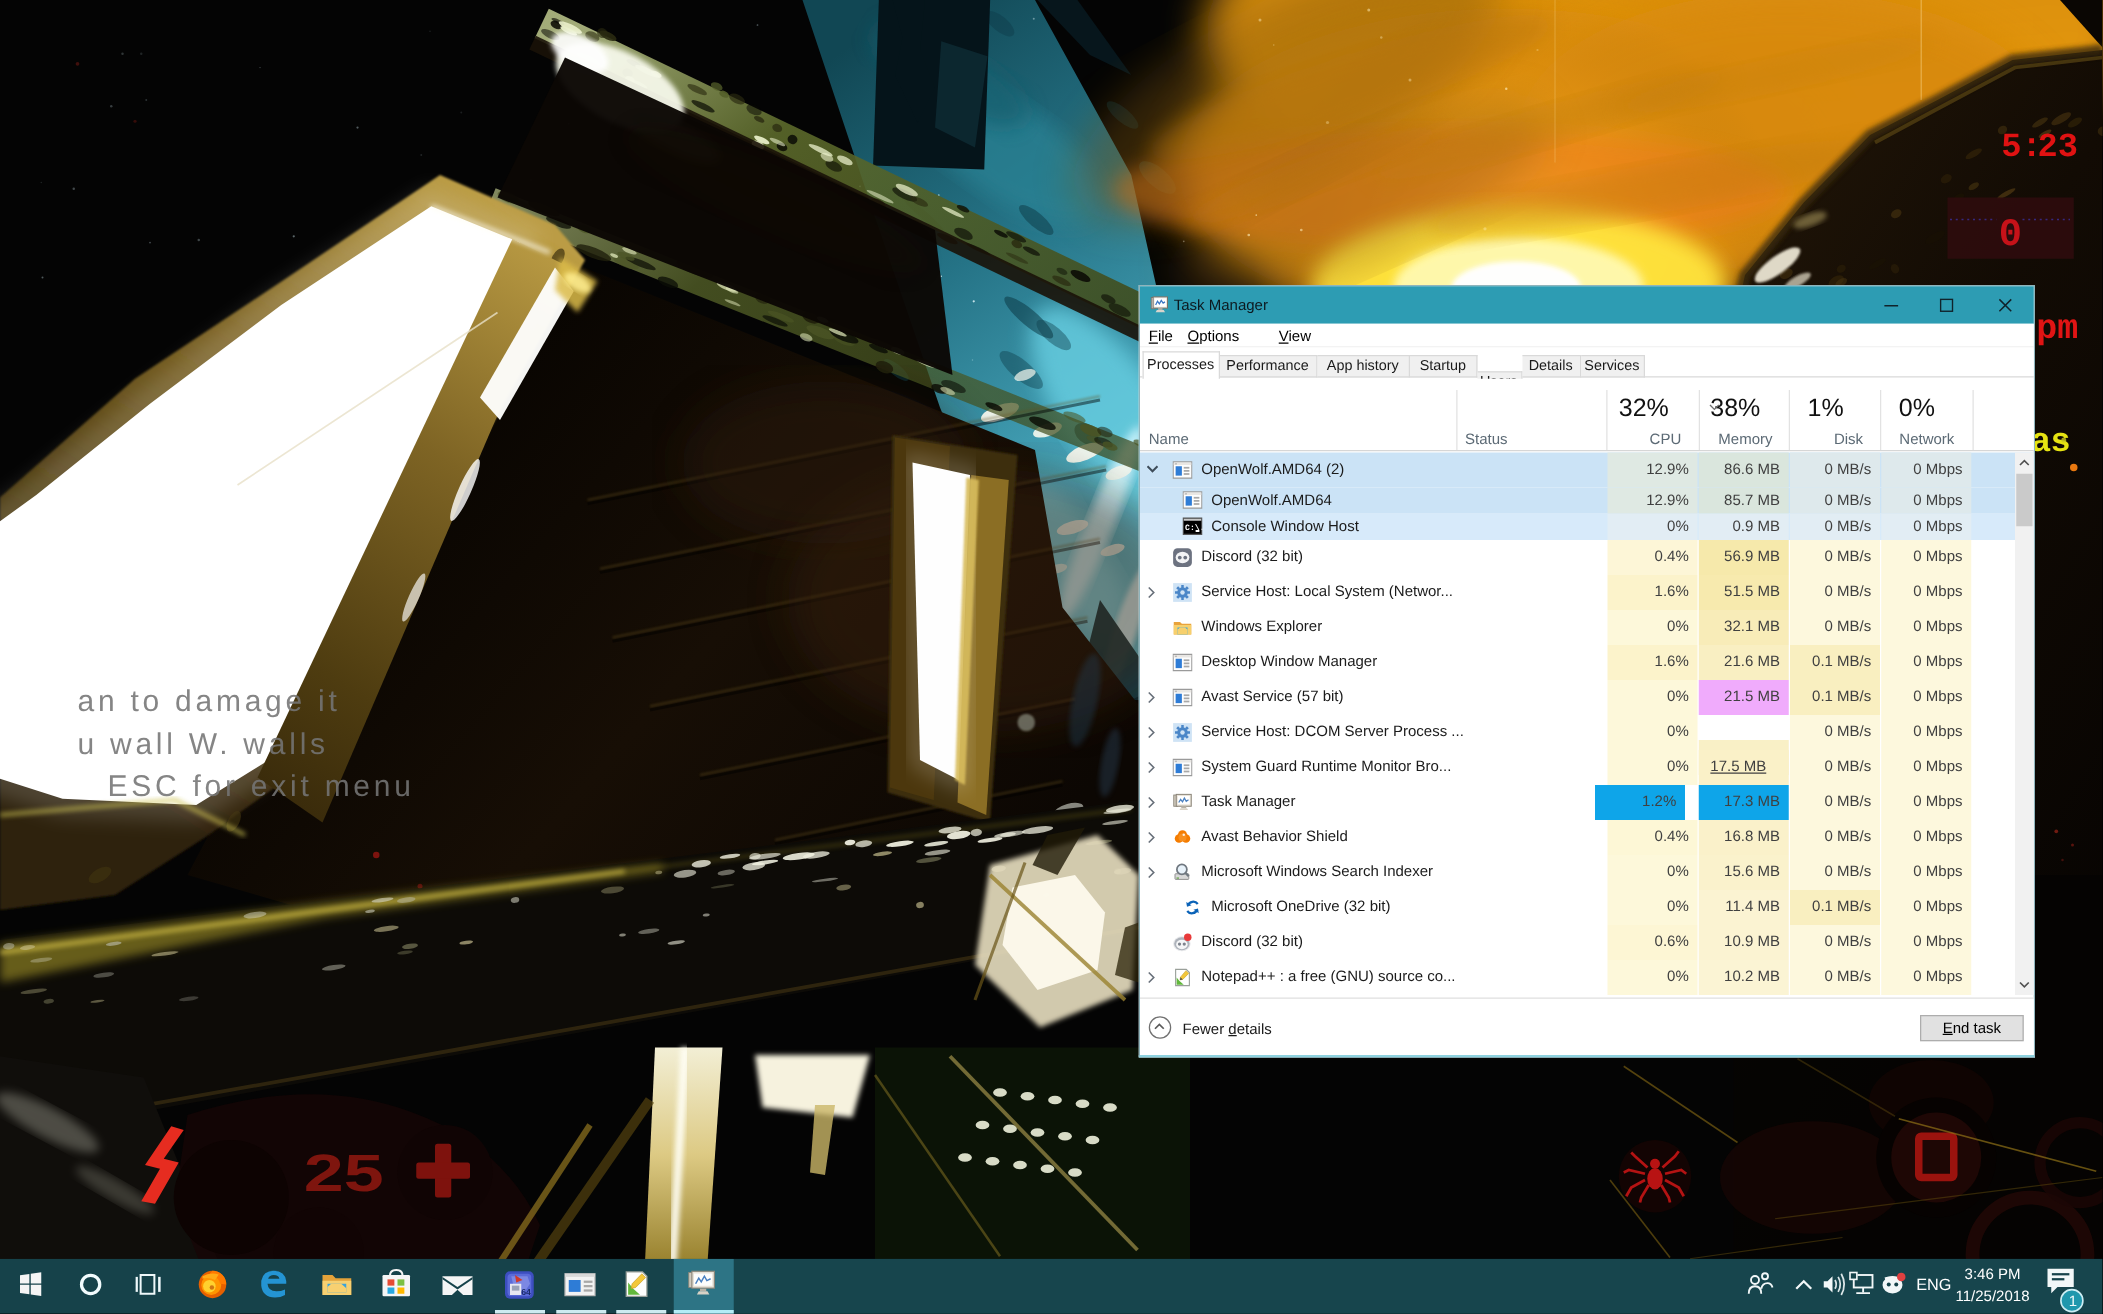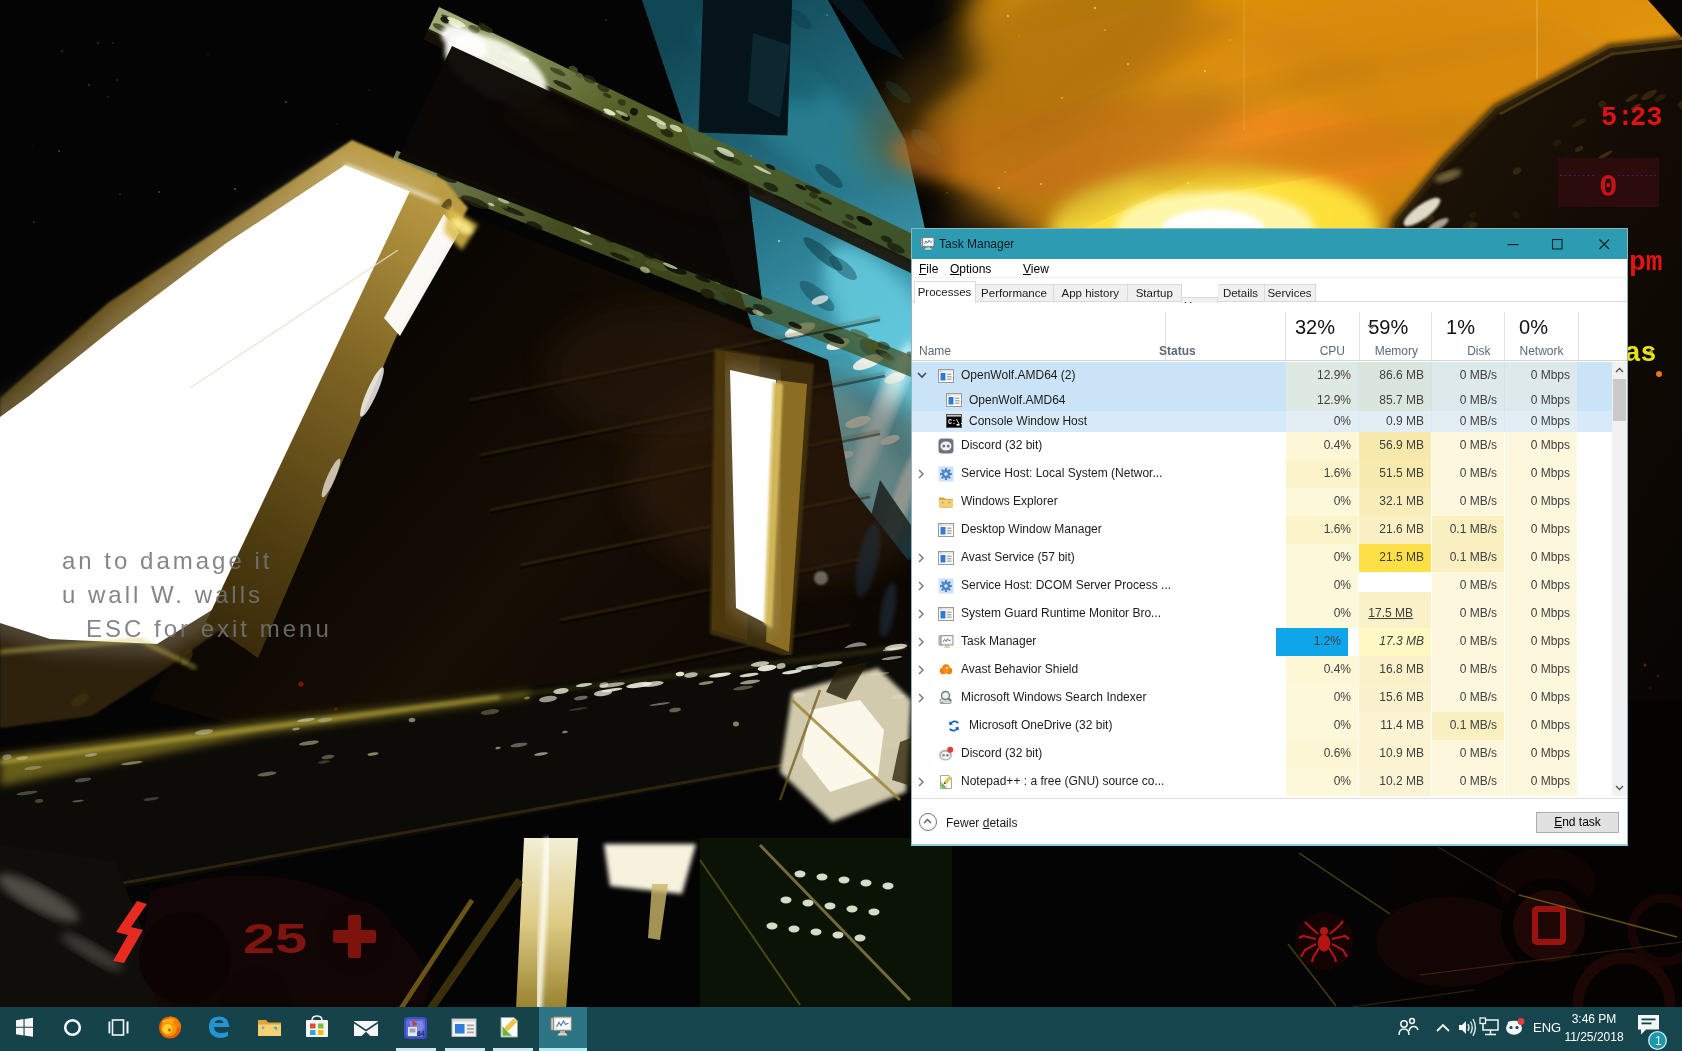--- a/index.html
+++ b/index.html
@@ -635,29 +635,29 @@
     <div class="tab active first" style="left:1.5px;width:62px;">Processes</div>
   </div>
   <div id="hdr">
 <div class="vline" style="left:253px;"></div>
 <div class="vline" style="left:373px;"></div>
 <div class="vline" style="left:446.5px;"></div>
 <div class="vline" style="left:518.5px;"></div>
 <div class="vline" style="left:591.5px;"></div>
 <div class="vline" style="left:666px;"></div>
 <div class="big" style="left:373px;width:67px;">32%</div>
-<div class="big" style="left:446.5px;width:66.5px;">59%</div>
+<div class="big" style="left:446.5px;width:66.5px;">38%</div>
 <div class="big" style="left:518.5px;width:67px;">1%</div>
 <div class="big" style="left:591.5px;width:67px;">0%</div>
 <div class="sm" style="left:373px;width:67px;">CPU</div>
 <div class="sm" style="left:446.5px;width:66.5px;">Memory</div>
 <div class="sm" style="left:518.5px;width:67px;">Disk</div>
 <div class="sm" style="left:591.5px;width:67px;">Network</div>
 <div class="lbl" style="left:7px;">Name</div>
-<div class="lbl" style="left:247px;font-weight:bold;">Status</div>
+<div class="lbl" style="left:260px;">Status</div>
 <div class="sortch" style="left:455px;top:13px;"><svg width="9" height="6" viewBox="0 0 9 6">
           <path d="M1,1 L4.5,4.5 L8,1" fill="none" stroke="#707070" stroke-width="1.1"></path>
         </svg></div>
 <div class="hb"></div>
   </div>
   <div id="rows">
 <div class="row" style="top:0px;height:28px;background:#cbe3f6;">
         <span style="position:absolute;left:5px;top:10px;">
           <svg width="10" height="7" viewBox="0 0 10 7">
             <path d="M1,1 L5,5 L9,1" fill="none" stroke="#3e4c59" stroke-width="1.6"></path>
@@ -860,21 +860,21 @@
             <rect x="2.5" y="5" width="5" height="7.5" fill="#2e7cd6"></rect>
             <rect x="9" y="5.5" width="4.5" height="1.4" fill="#a8a8a8"></rect>
             <rect x="9" y="8" width="4.5" height="1.4" fill="#a8a8a8"></rect>
             <rect x="9" y="10.5" width="4.5" height="1.4" fill="#a8a8a8"></rect>
           </svg>
         </span>
         <span class="txt" style="left:49px;top:6px;">Avast Service (57 bit)</span>
         <div class="cell" style="left:374px;width:72px;background:#fdf8da;">
           <span style="position:absolute;right:7px;top:6px;">0%</span>
         </div>
-        <div class="cell" style="left:447px;width:72px;background:#fde047;">
+        <div class="cell" style="left:447px;width:72px;background:#f0abfc;">
           <span style="position:absolute;right:7px;top:6px;">21.5 MB</span>
         </div>
         <div class="cell" style="left:520px;width:72px;background:#f9efc0;">
           <span style="position:absolute;right:7px;top:6px;">0.1 MB/s</span>
         </div>
         <div class="cell" style="left:593px;width:72px;background:#fdf8dd;">
           <span style="position:absolute;right:7px;top:6px;">0 Mbps</span>
         </div>
       </div>
 <div class="row" style="top:210px;height:28px;">
@@ -958,21 +958,21 @@
             <rect x="4.2" y="2.8" width="9.6" height="6.7" fill="#fff"></rect>
             <polyline points="5,8 6.5,5.5 8,7.5 9.5,4.5 11,7 12.8,5.8" fill="none" stroke="#4a80c0" stroke-width="1"></polyline>
             <rect x="7" y="11" width="4" height="1.6" fill="#b8b2a6"></rect>
             <path d="M5.5,14 L12.5,14 L11.5,12.6 L6.5,12.6 Z" fill="#d8d2c6"></path>
           </svg>
         </span>
         <span class="txt" style="left:49px;top:6px;">Task Manager</span>
         <div class="cell" style="left:364px;width:72px;background:#0ea5e9;">
           <span style="position:absolute;right:7px;top:6px;">1.2%</span>
         </div>
-        <div class="cell" style="left:447px;width:72px;background:#fef9c3;font-style:italic;">
+        <div class="cell" style="left:447px;width:72px;background:#0ea5e9;">
           <span style="position:absolute;right:7px;top:6px;">17.3 MB</span>
         </div>
         <div class="cell" style="left:520px;width:72px;background:#fdf8dd;">
           <span style="position:absolute;right:7px;top:6px;">0 MB/s</span>
         </div>
         <div class="cell" style="left:593px;width:72px;background:#fdf8dd;">
           <span style="position:absolute;right:7px;top:6px;">0 Mbps</span>
         </div>
       </div>
 <div class="row" style="top:294px;height:28px;">

